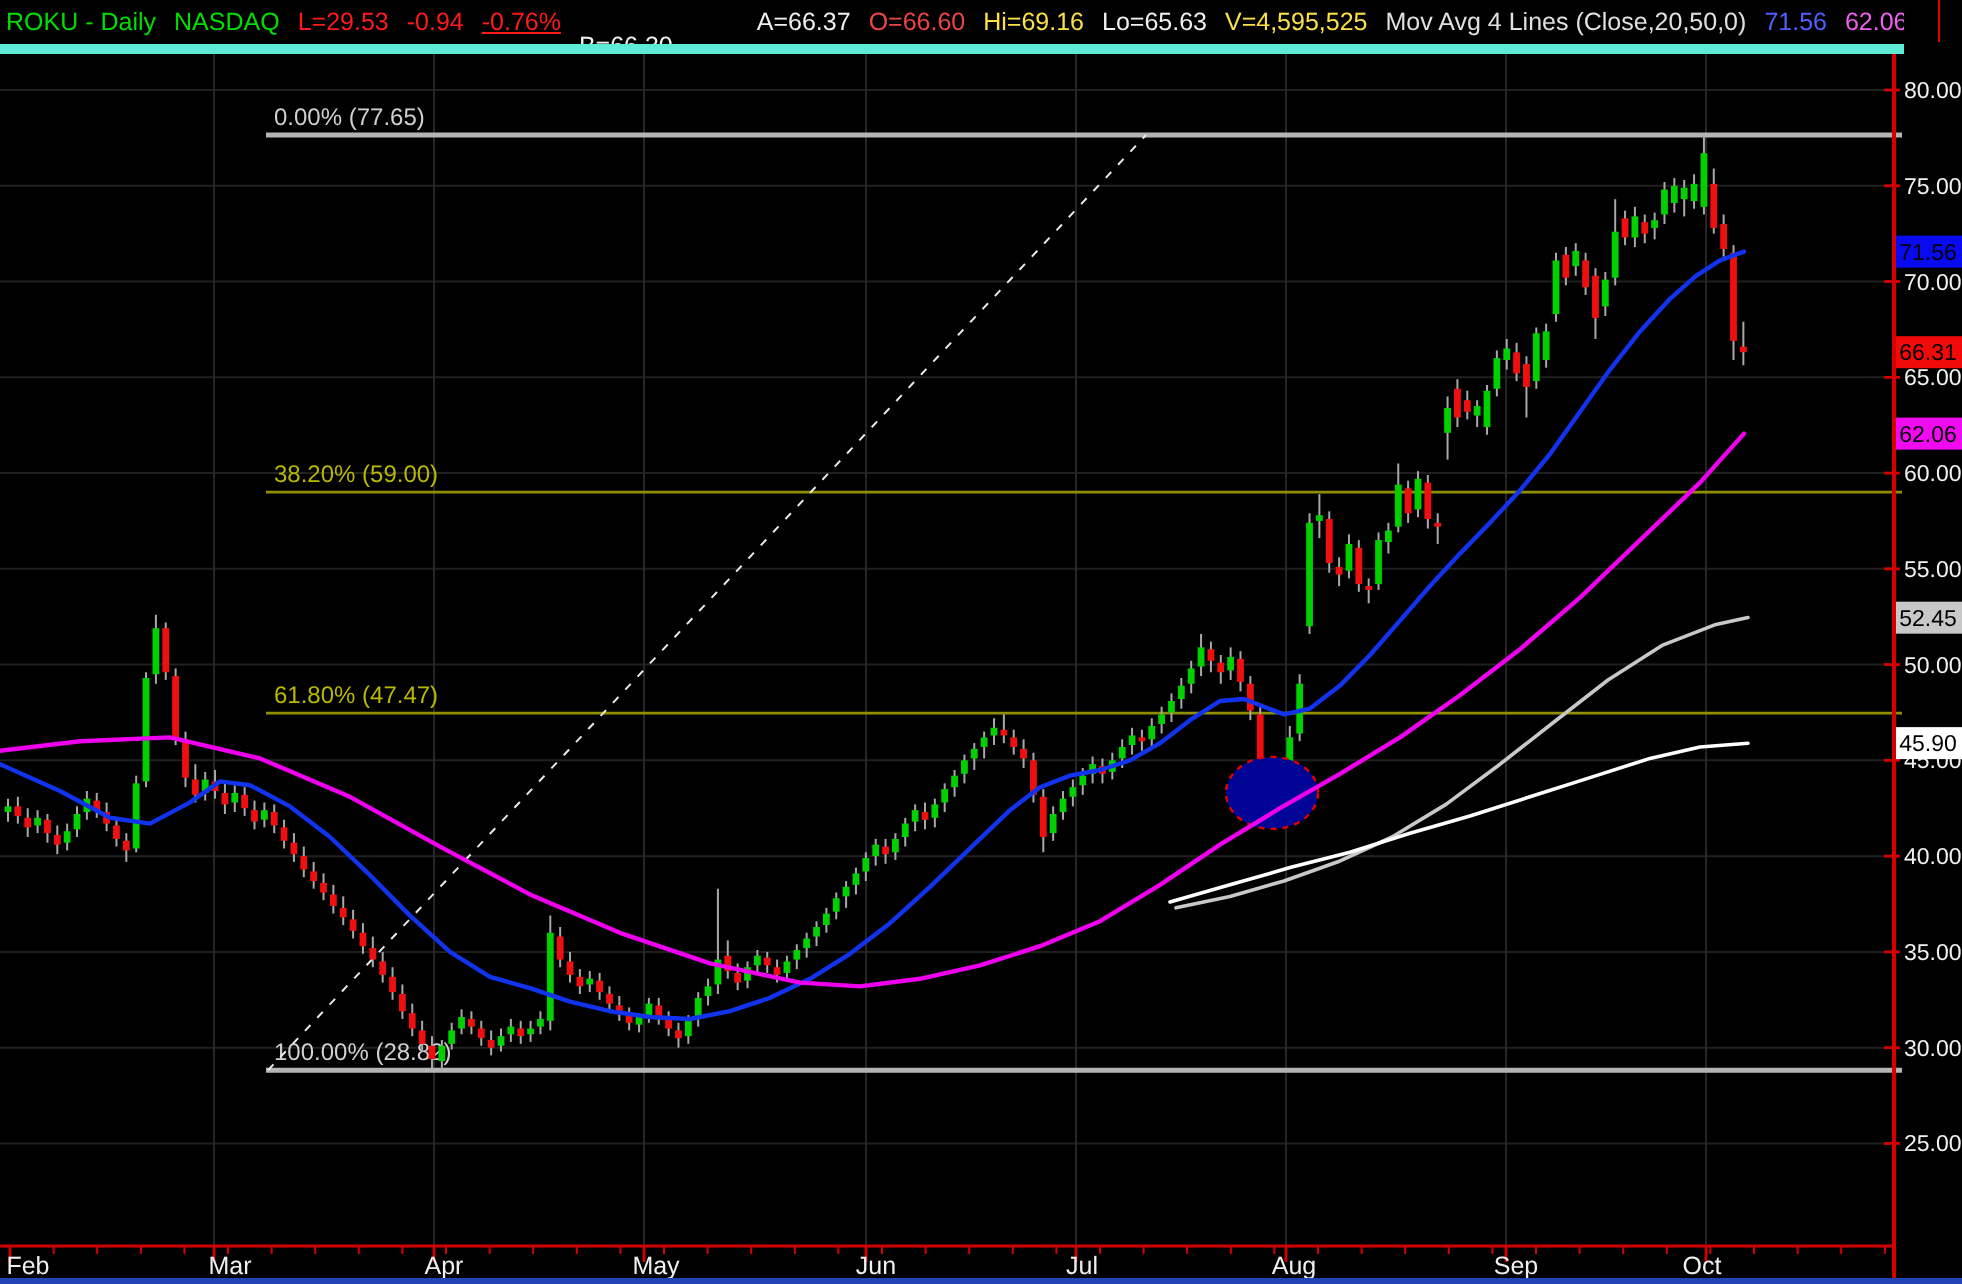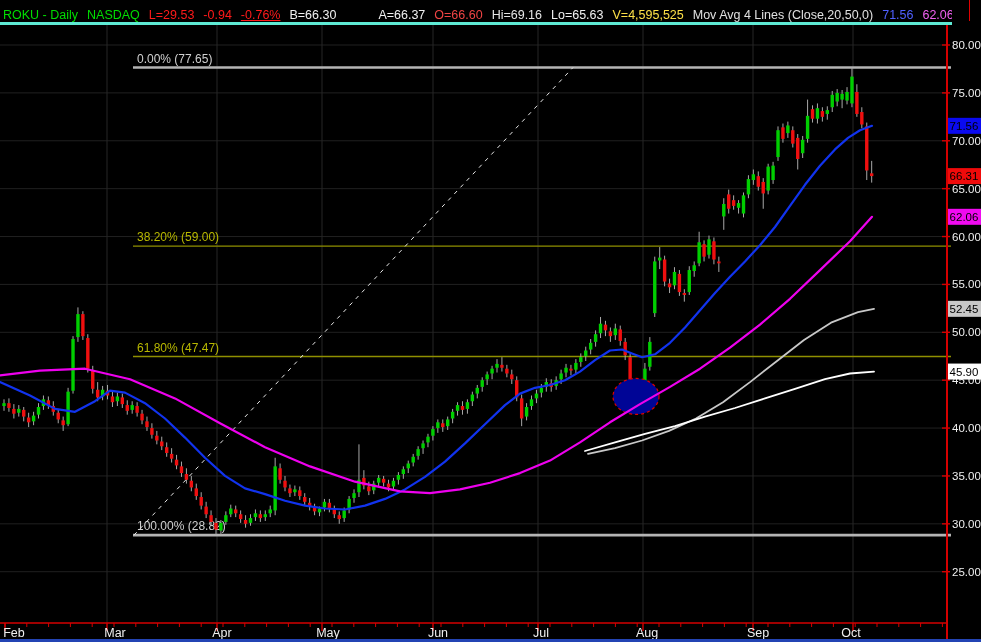--- a/index.html
+++ b/index.html
@@ -1,20 +1,20 @@
 <!DOCTYPE html>
 <html><head>
 <meta charset="utf-8">
 <style>
   html,body{margin:0;padding:0;background:#000;}
   .stage{position:relative;width:981px;height:642px;background:#000;overflow:hidden;
          font-family:"Liberation Sans",sans-serif;}
   .hdr{position:absolute;left:0;top:0;width:952px;height:22px;background:#000;
-       display:flex;align-items:flex-end;white-space:nowrap;overflow:hidden;
-       font-size:12.5px;border-bottom:3px solid #5eead4;}
+       display:flex;align-items:center;white-space:nowrap;overflow:hidden;
+       font-size:12.5px;border-bottom:5px solid #5eead4;}
   .hdr span{margin-left:9px;}
   .hdr span:first-child{margin-left:3px;}
   .cursorline{position:absolute;left:969px;top:0;width:1px;height:21px;background:#e00000;}
   svg{position:absolute;left:0;top:0;}
   .edge{position:absolute;left:0;bottom:0;width:981px;height:3px;background:#2344b4;}
   text{font-family:"Liberation Sans",sans-serif;}
 </style>
 </head>
 <body>
 
@@ -527,21 +527,21 @@
   </svg>
   <div class="hdr">
       <span style="color: rgb(0, 221, 0);">ROKU - Daily</span>
       <span style="color: rgb(0, 221, 0);">NASDAQ</span>
       <span style="color: rgb(255, 26, 26);">L=29.53</span>
       <span style="color: rgb(255, 26, 26);">-0.94</span>
       <span style="color: rgb(255, 26, 26); text-decoration: underline;">-0.76%</span>
       <span style="color: rgb(240, 240, 240); margin-top: 24px;">B=66.30</span>
       <span style="color: rgb(240, 240, 240); margin-left: 42px;">A=66.37</span>
       <span style="color: #ef4444;">O=66.60</span>
-      <span style="color: #e5e5e5;">Hi=69.16</span>
+      <span style="color: #fde047;">Hi=69.16</span>
       <span style="color: rgb(240, 240, 240);">Lo=65.63</span>
       <span style="color: #fde047;">V=4,595,525</span>
       <span style="color: rgb(224, 224, 224);">Mov Avg 4 Lines (Close,20,50,0)</span>
       <span style="color: rgb(80, 96, 255);">71.56</span>
       <span style="color: rgb(240, 96, 240);">62.06</span>
       <span style="color: rgb(224, 224, 224);">Mov Avg 2 Lines (Close,100,200 ...</span>
     </div>
   <div class="cursorline"></div>
   <div class="edge"></div>
 </div>

